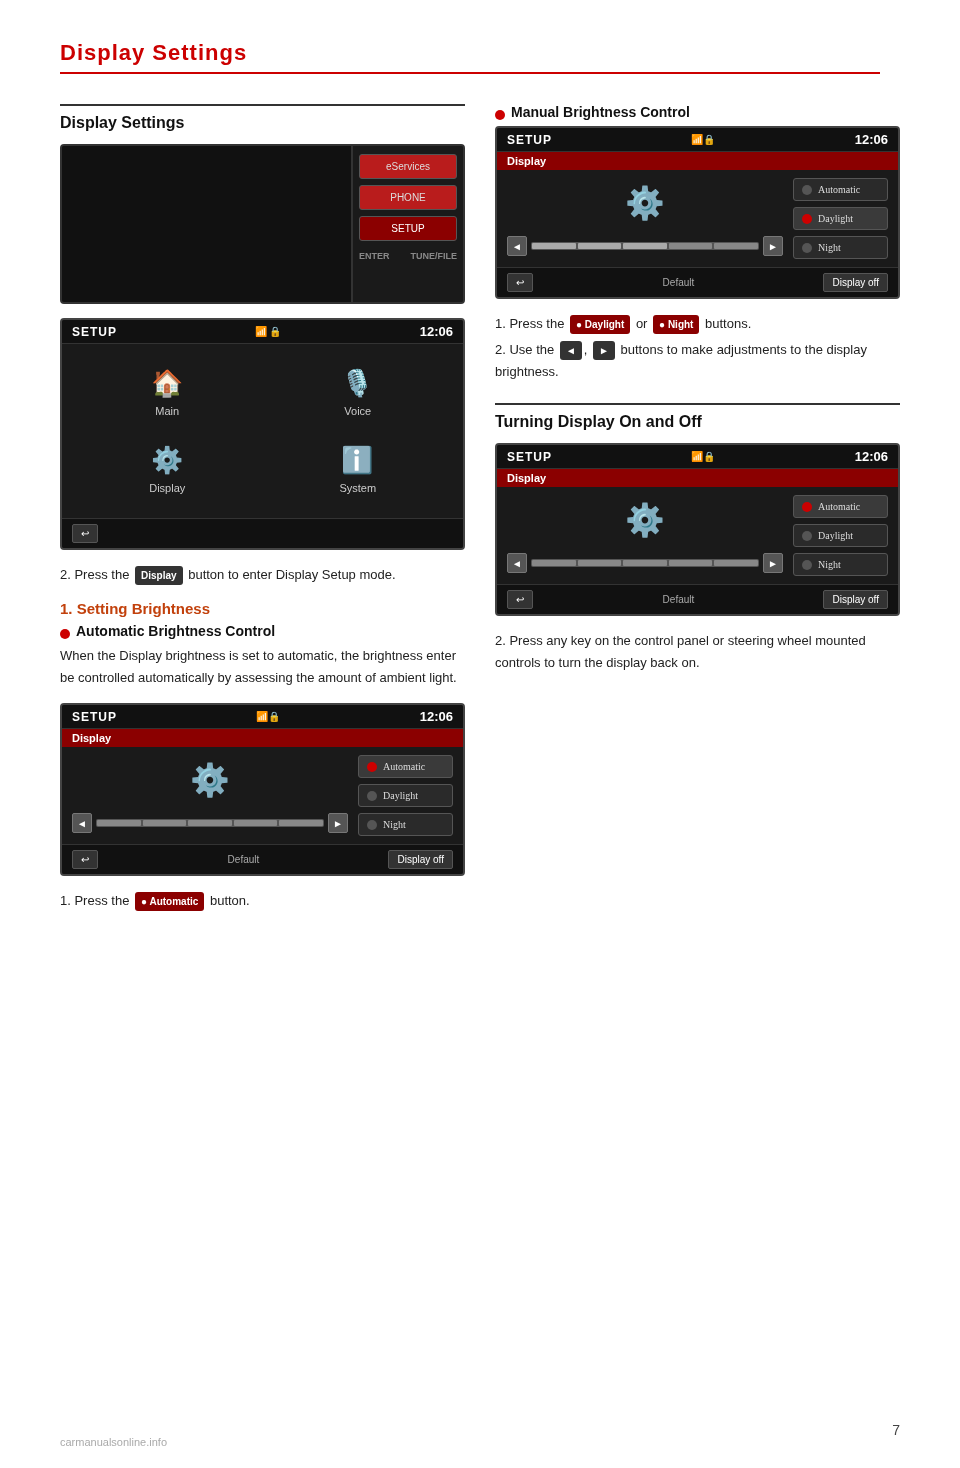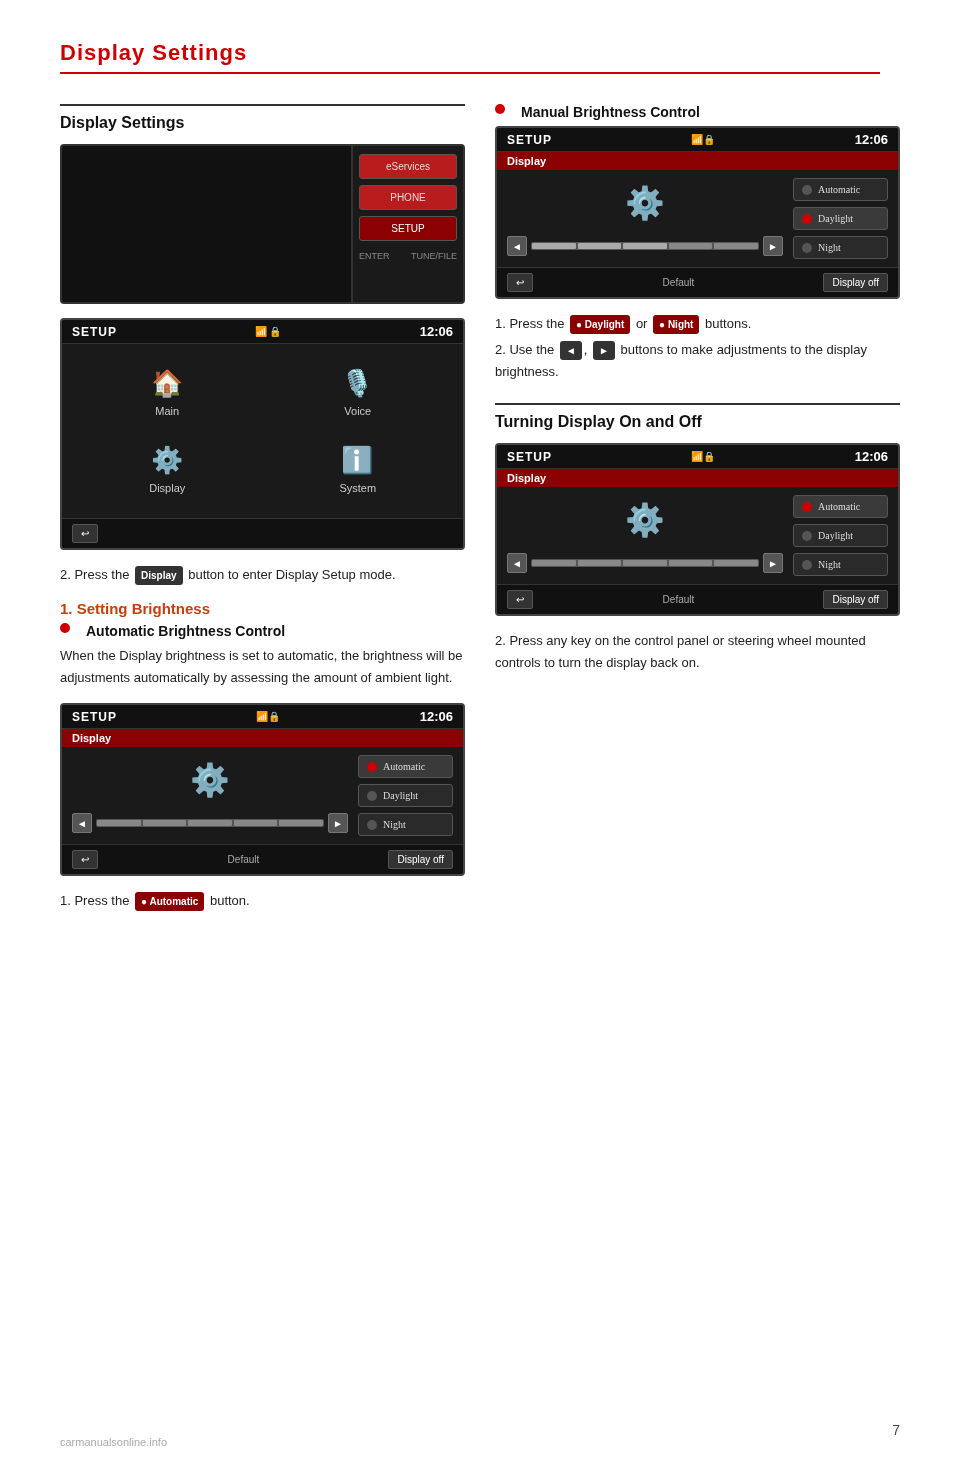--- a/index.html
+++ b/index.html
@@ -297,22 +297,22 @@
 
     
     .sub-section-title {
       font-size: 15px;
       font-weight: bold;
       color: #c2410c;
       margin: 10px 0 6px 0;
     }
     .bullet-title {
       display: flex;
-      align-items: flex-start;
-      gap: 16px;
+      align-items: flex-end;
+      gap: 6px;
       margin-bottom: 6px;
     }
     .bullet-dot {
       width: 10px;
       height: 10px;
       border-radius: 50%;
       background: #c00;
       flex-shrink: 0;
     }
     .bullet-text {
@@ -355,21 +355,21 @@
 
     <div class="section-box">
       <div class="section-title">Display Settings</div>
 
       <div class="screen-sim device-screen">
         <div class="device-left"></div>
         <div style="display:flex;flex-direction:column;width:110px;background:#1a1a1a;padding:8px 6px;gap:6px;">
           <div class="device-btn">eServices</div>
           <div class="device-btn">PHONE</div>
           <div class="device-btn red">SETUP</div>
-          <div style="display:flex;justify-content:space-between;padding-top:4px;">
+          <div style="display:flex;justify-content:space-between;padding-top:4px;font-weight:bold;">
             <span style="color:#888;font-size:9px;">ENTER</span>
             <span style="color:#888;font-size:9px;">TUNE/FILE</span>
           </div>
         </div>
       </div>
 
 
       <div class="setup-screen">
         <div class="setup-header">
           <span class="setup-header-label">SETUP</span>
@@ -407,21 +407,21 @@
       </div>
 
       <div class="sub-section-title">1. Setting Brightness</div>
 
       <div class="bullet-title">
         <div class="bullet-dot"></div>
         <span class="bullet-text">Automatic Brightness Control</span>
       </div>
 
       <div class="instructions">
-        <p>When the Display brightness is set to automatic, the brightness will be adjustments automatically by assessing the amount of ambient light.</p>
+        <p>When the Display brightness is set to automatic, the brightness enter be controlled automatically by assessing the amount of ambient light.</p>
       </div>
 
       <div class="setup-screen">
         <div class="setup-header">
           <span class="setup-header-label">SETUP</span>
           <div class="setup-header-icons">
             <span>📶🔒</span>
           </div>
           <span class="setup-header-time">12:06</span>
         </div>

